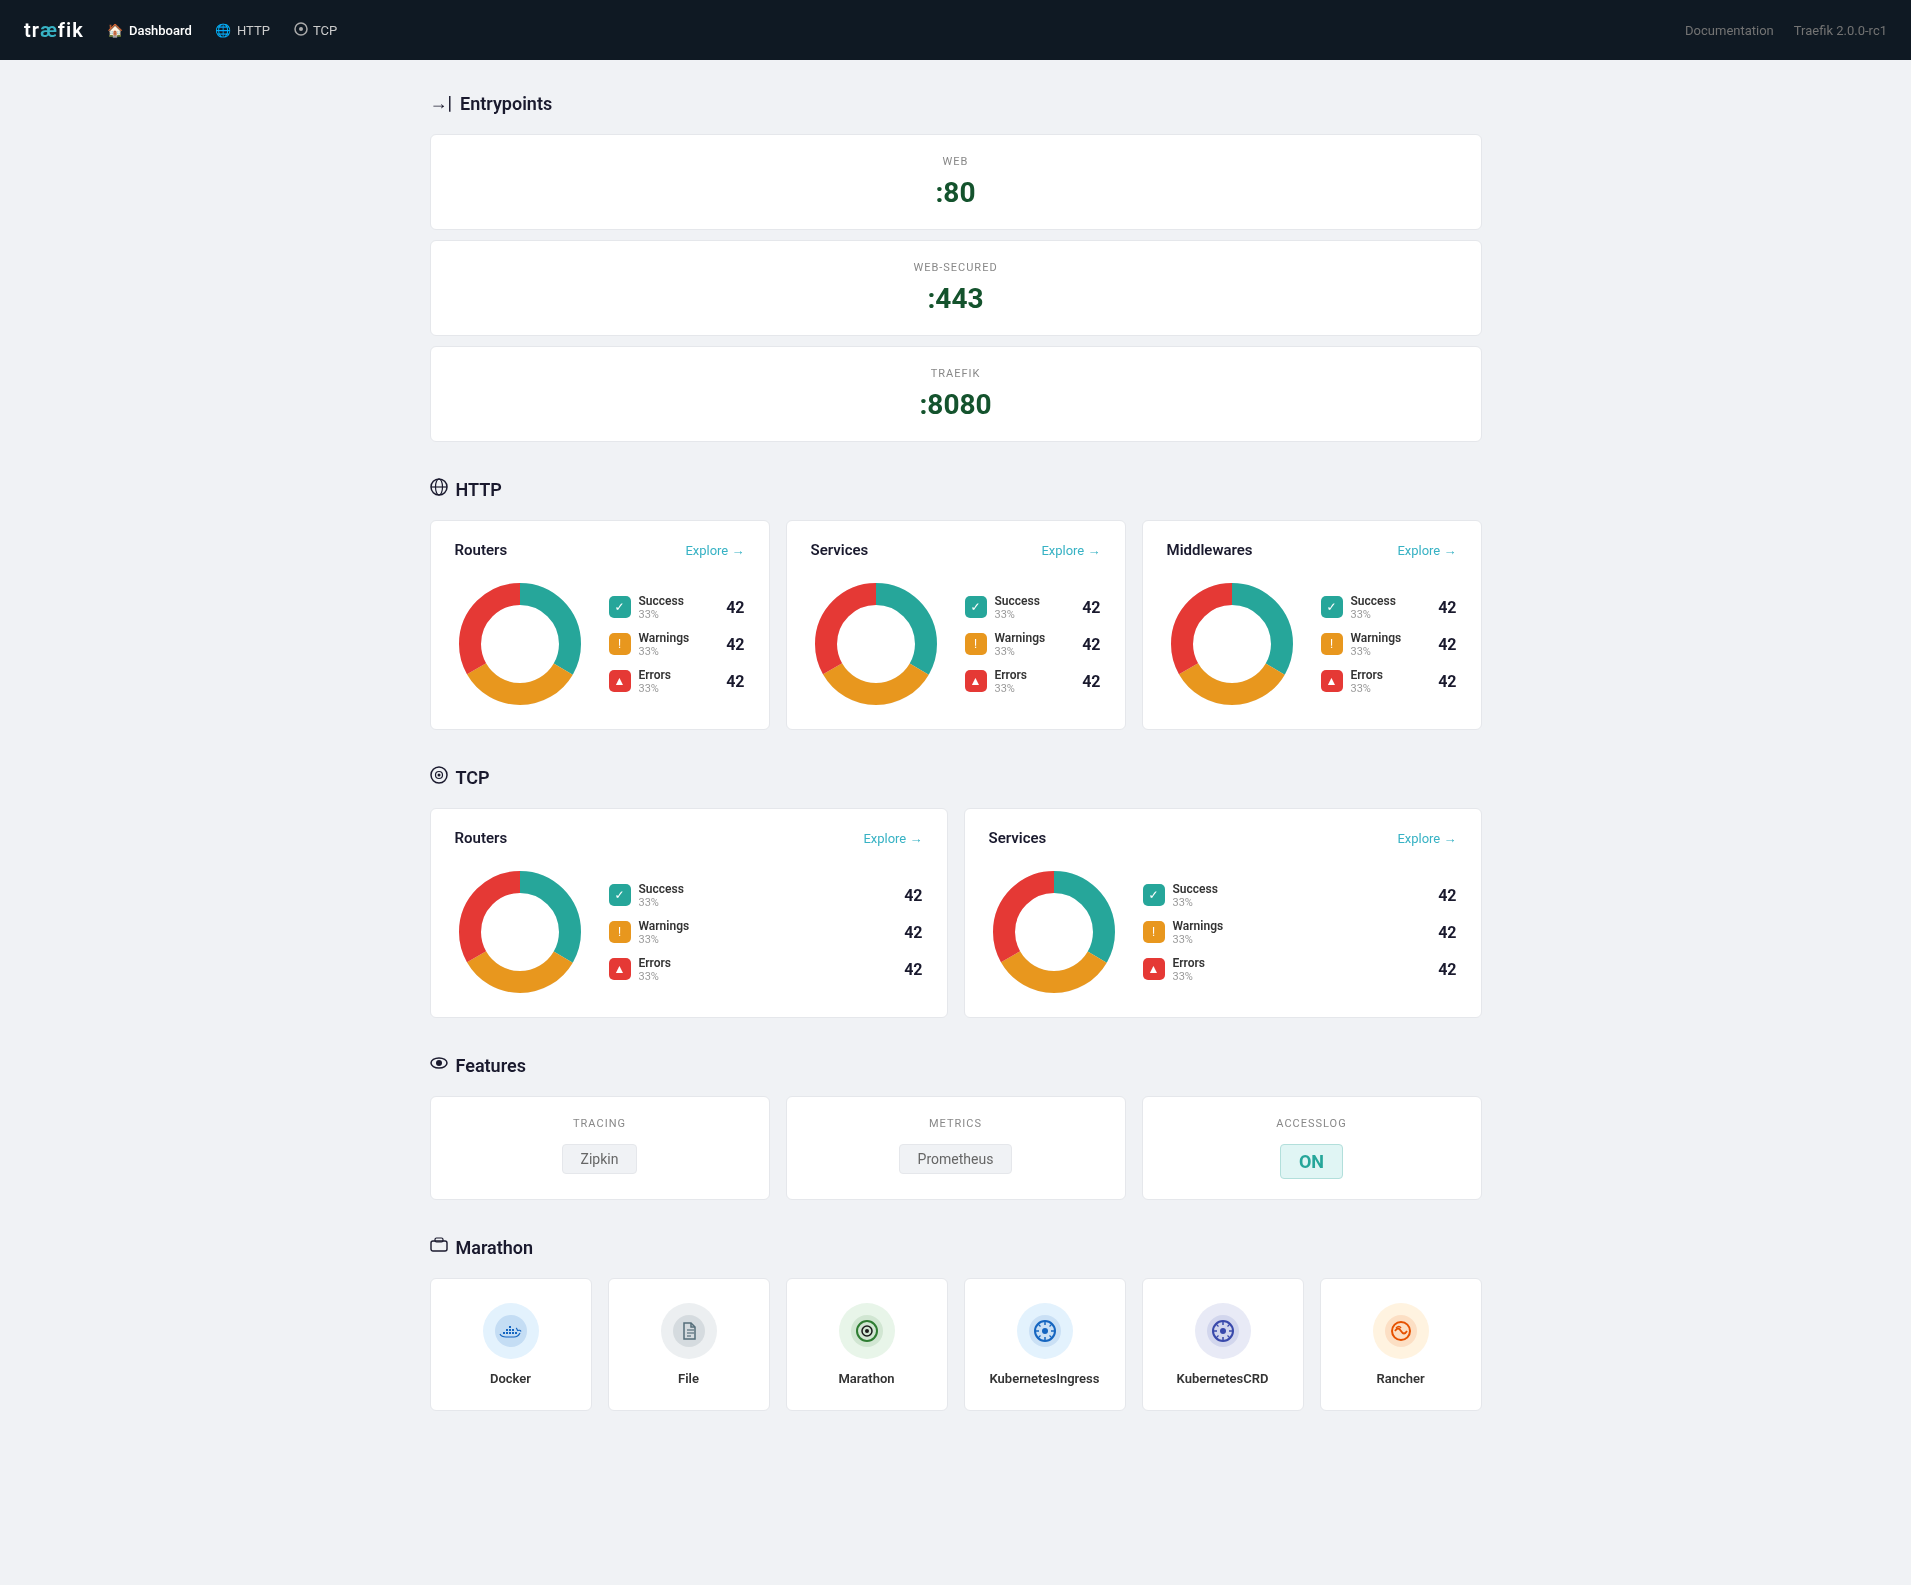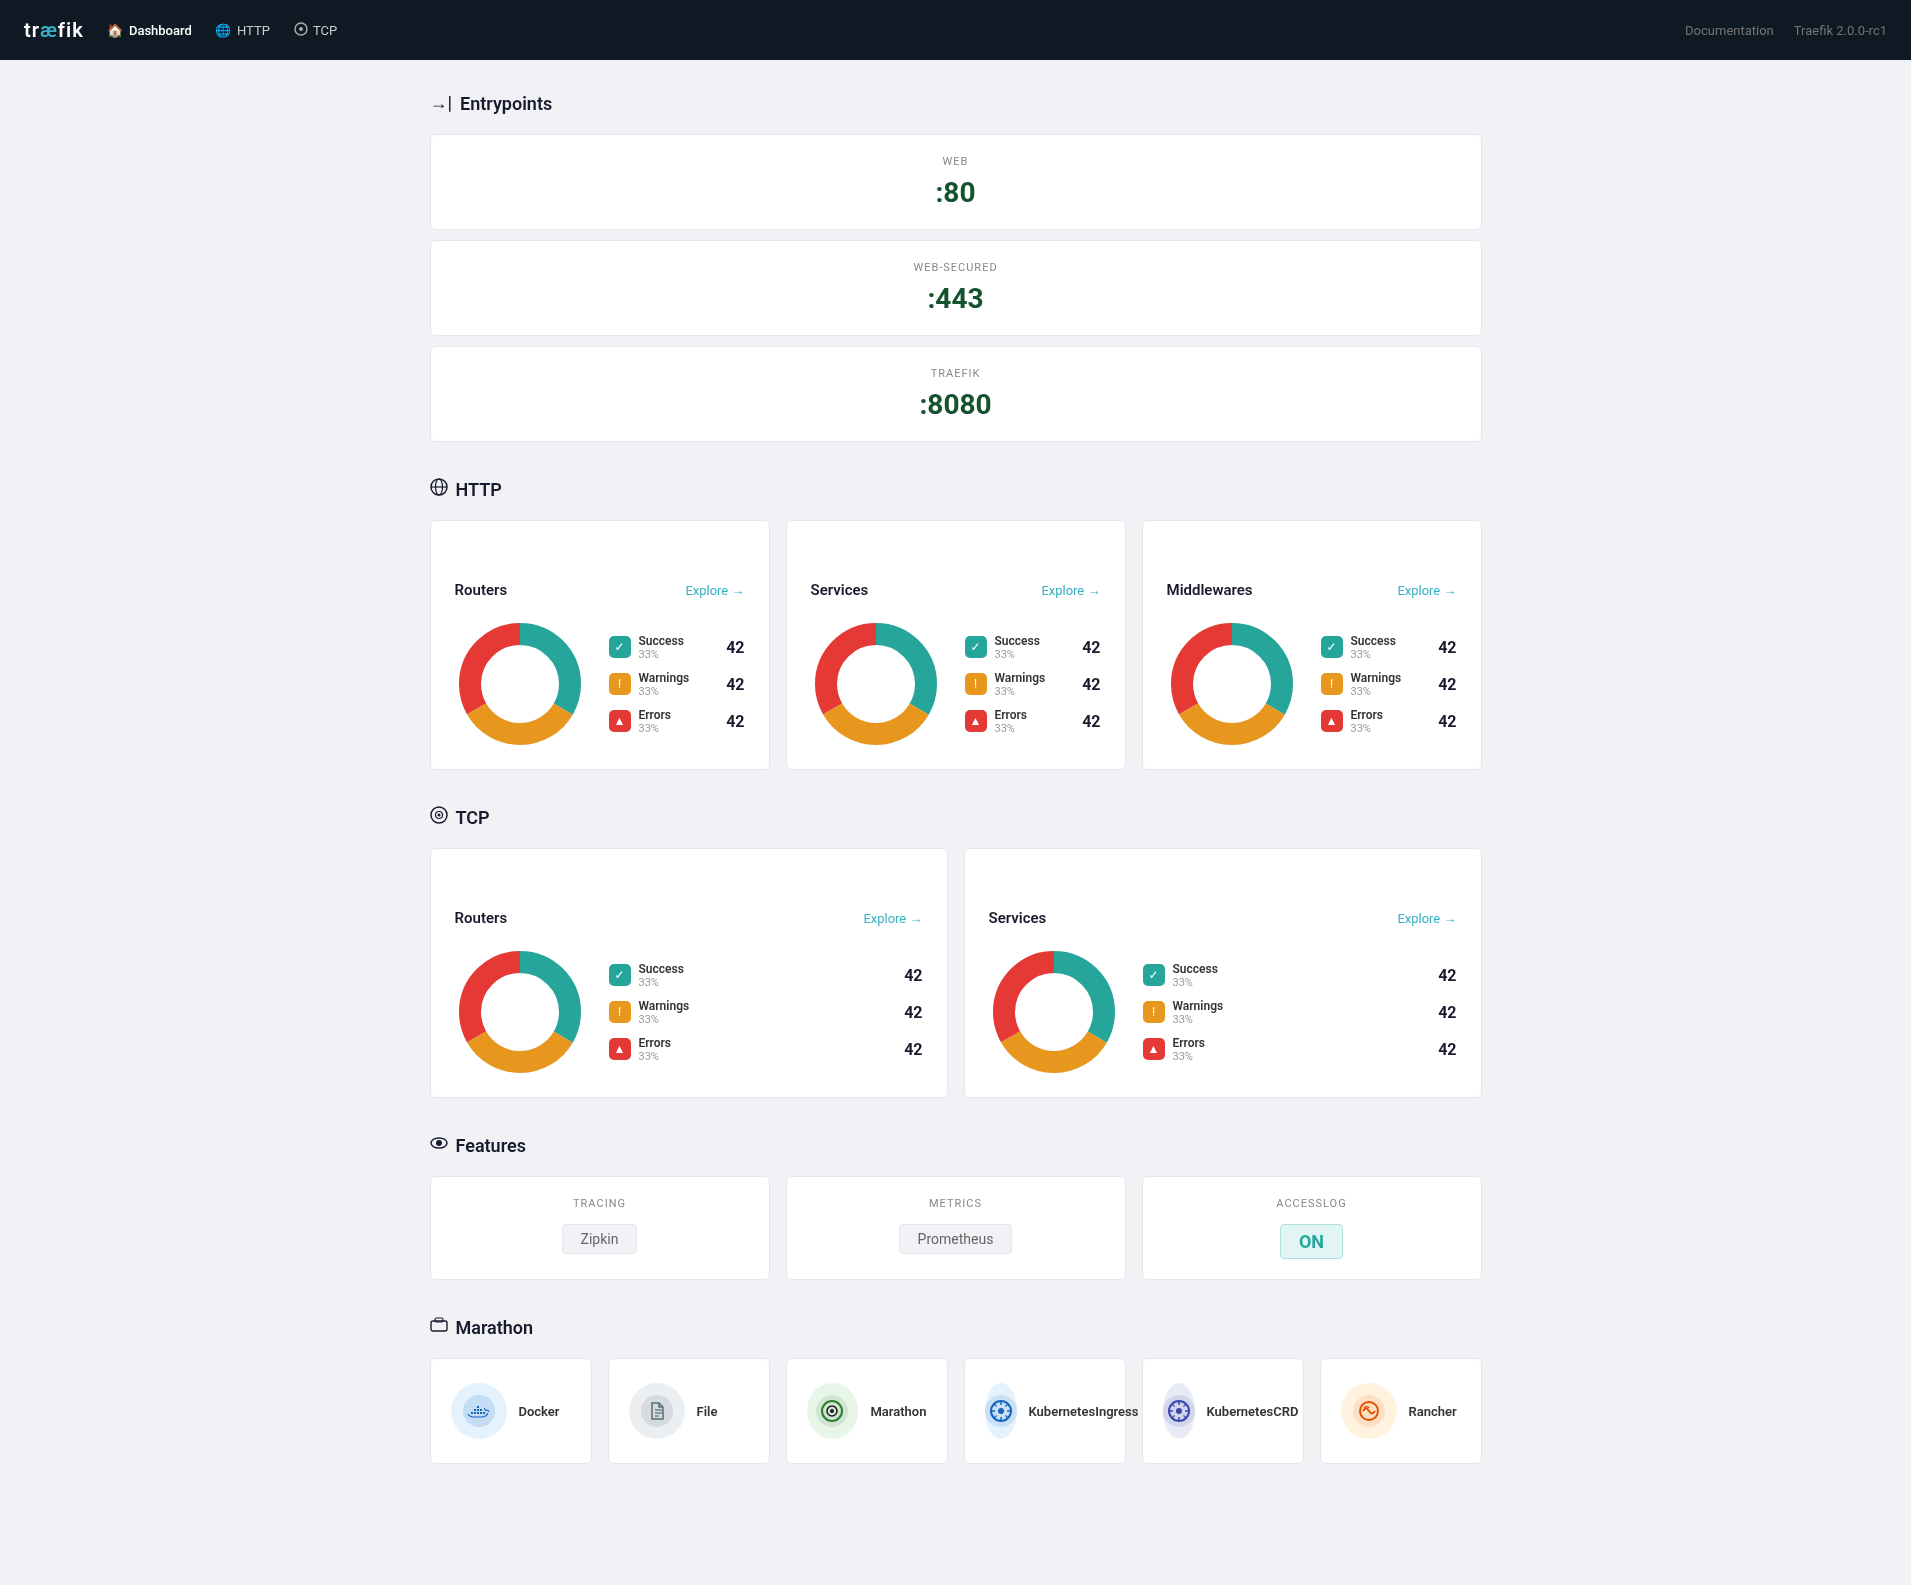--- a/index.html
+++ b/index.html
@@ -90,21 +90,20 @@
       padding: 20px 24px;
       flex: 1;
       min-width: 280px;
     }
 
     .stat-card-header {
       display: flex;
       justify-content: space-between;
       align-items: center;
       margin-bottom: 20px;
-      margin-top: 40px;
     }
     .stat-card-title {
       font-size: 15px;
       font-weight: 600;
       color: #1a1a2e;
     }
     .explore-link {
       color: #37b2c4;
       font-size: 13px;
       cursor: pointer;
@@ -204,20 +203,21 @@
     }
     .provider-card {
       background: white;
       border: 1px solid #e5e7eb;
       border-radius: 6px;
       padding: 24px 20px;
       flex: 1;
       min-width: 130px;
       text-align: center;
       display: flex;
+      flex-direction: column;
       align-items: center;
       gap: 12px;
     }
     .provider-icon-wrap {
       width: 56px;
       height: 56px;
       border-radius: 50%;
       display: flex;
       align-items: center;
       justify-content: center;

